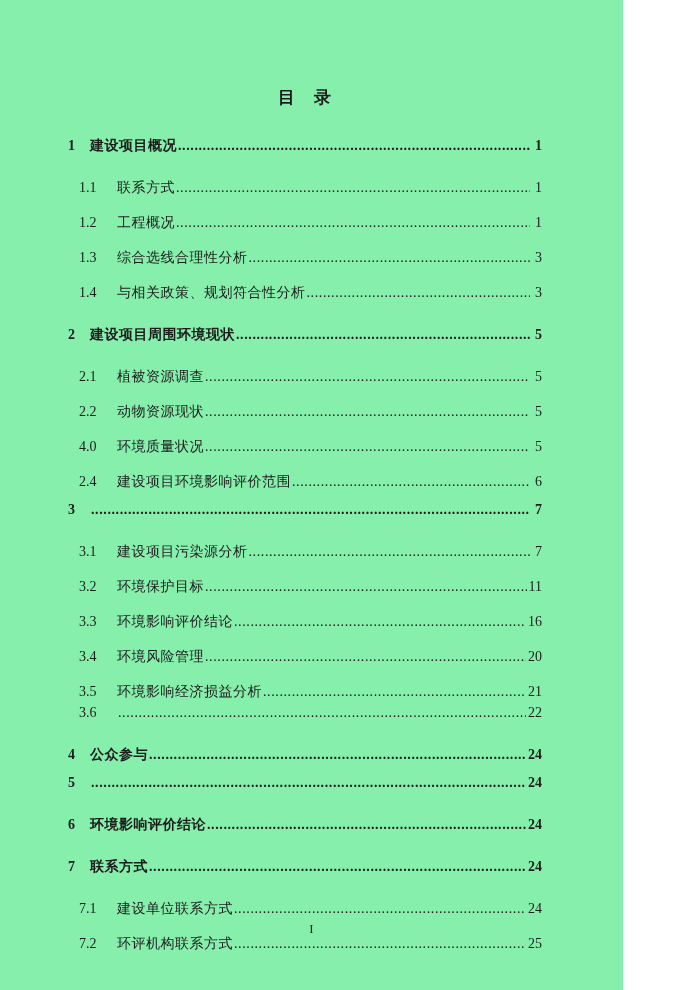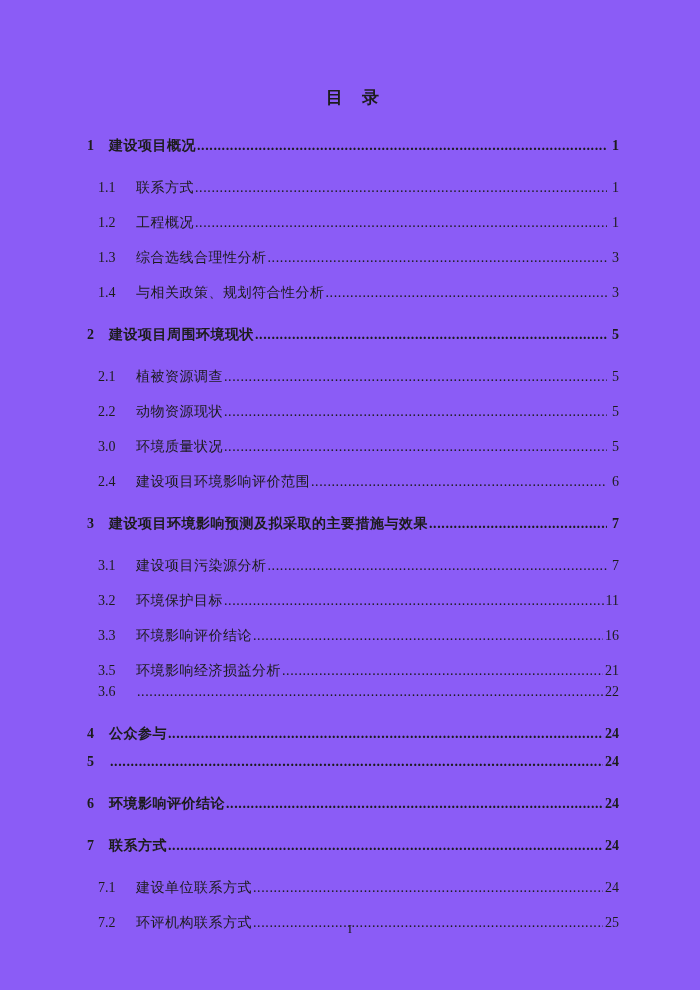--- a/index.html
+++ b/index.html
@@ -1,22 +1,22 @@
 <!DOCTYPE html>
 <html><head>
 <meta charset="utf-8">
 <style>
   * { margin: 0; padding: 0; box-sizing: border-box; }
   html, body { background: #ffffff; }
   .page {
-    width: 700px;
+    width: 623px;
     height: 990px;
-    background: #8b5cf6;
+    background: #86efac;
     position: relative;
-    padding: 87px 81px 0 87px;
+    padding: 87px 81px 0 68px;
     font-family: "Liberation Serif", "DejaVu Serif", serif;
     color: #1c1c1c;
     overflow: hidden;
   }
   .doc-title {
     text-align: center;
     font-size: 17px;
     font-weight: bold;
     line-height: 22px;
     margin-bottom: 12px;
@@ -123,36 +123,35 @@
       </div>
 
       <div class="toc-row level-2">
         <span class="num">2.2</span>
         <span class="title">动物资源现状</span>
         <span class="dots"></span>
         <span class="pagenum">5</span>
       </div>
 
       <div class="toc-row level-2">
-        <span class="num">3.0</span>
+        <span class="num">4.0</span>
         <span class="title">环境质量状况</span>
         <span class="dots"></span>
         <span class="pagenum">5</span>
       </div>
 
       <div class="toc-row level-2">
         <span class="num">2.4</span>
         <span class="title">建设项目环境影响评价范围</span>
         <span class="dots"></span>
         <span class="pagenum">6</span>
       </div>
 
       <div class="toc-row level-1">
         <span class="num">3</span>
-        <span class="title">建设项目环境影响预测及拟采取的主要措施与效果</span>
         <span class="dots"></span>
         <span class="pagenum">7</span>
       </div>
 
       <div class="toc-row level-2">
         <span class="num">3.1</span>
         <span class="title">建设项目污染源分析</span>
         <span class="dots"></span>
         <span class="pagenum">7</span>
       </div>
@@ -164,20 +163,26 @@
         <span class="pagenum">11</span>
       </div>
 
       <div class="toc-row level-2">
         <span class="num">3.3</span>
         <span class="title">环境影响评价结论</span>
         <span class="dots"></span>
         <span class="pagenum">16</span>
       </div>
 
+      <div class="toc-row level-2">
+        <span class="num">3.4</span>
+        <span class="title">环境风险管理</span>
+        <span class="dots"></span>
+        <span class="pagenum">20</span>
+      </div>
 
       <div class="toc-row level-2">
         <span class="num">3.5</span>
         <span class="title">环境影响经济损益分析</span>
         <span class="dots"></span>
         <span class="pagenum">21</span>
       </div>
 
       <div class="toc-row level-2">
         <span class="num">3.6</span>

